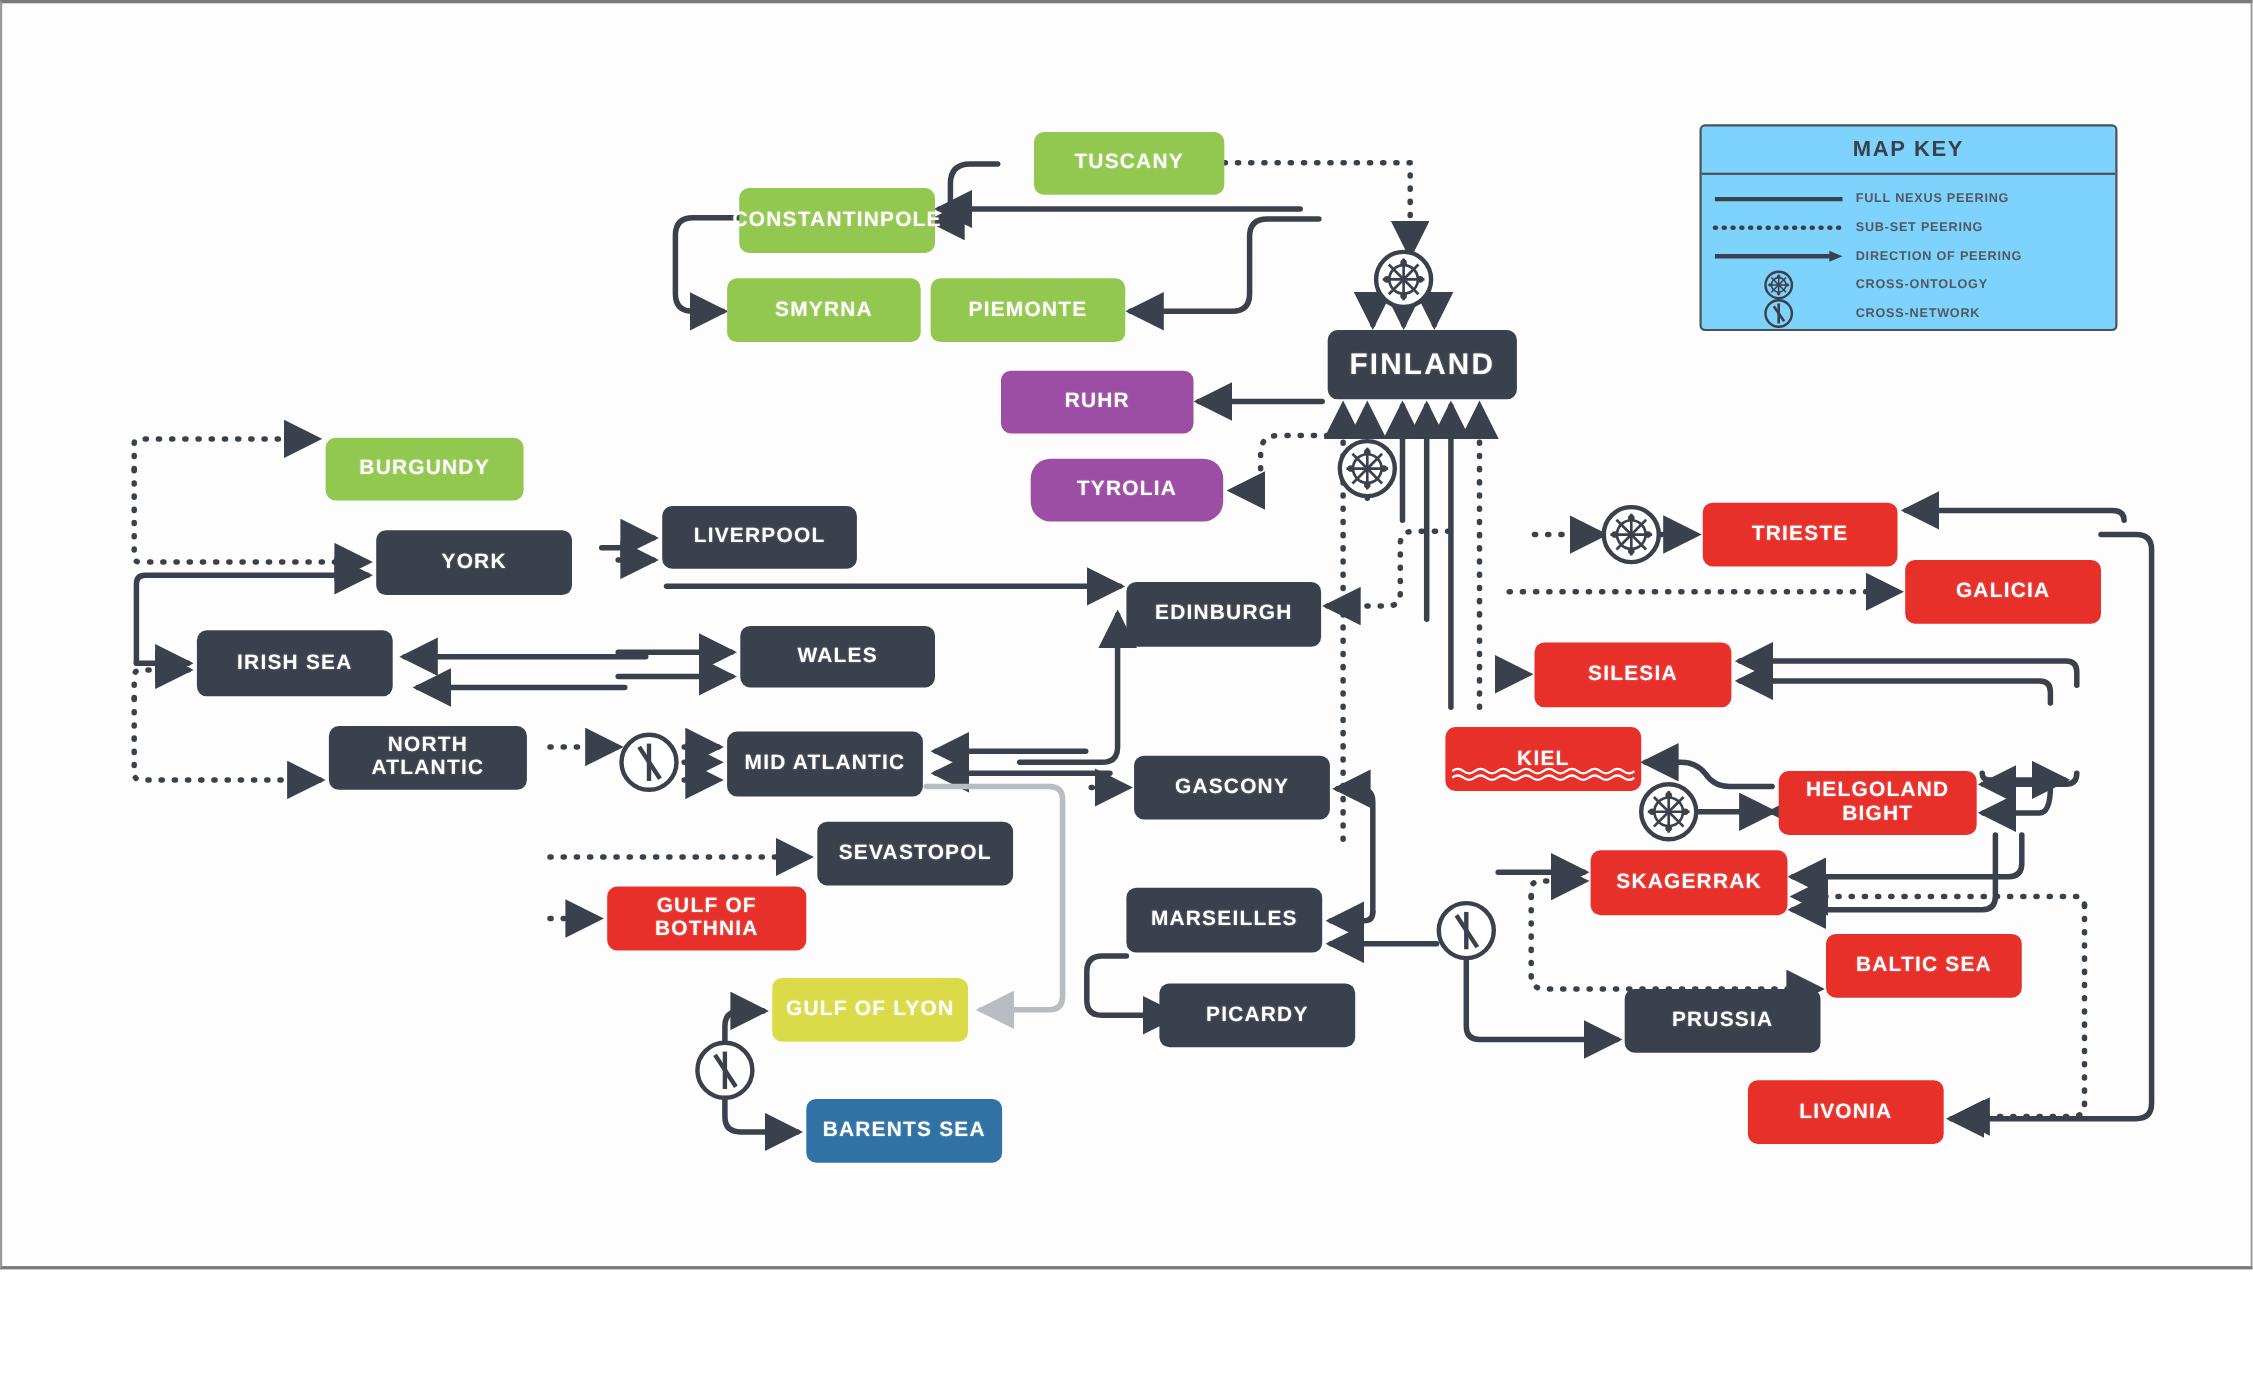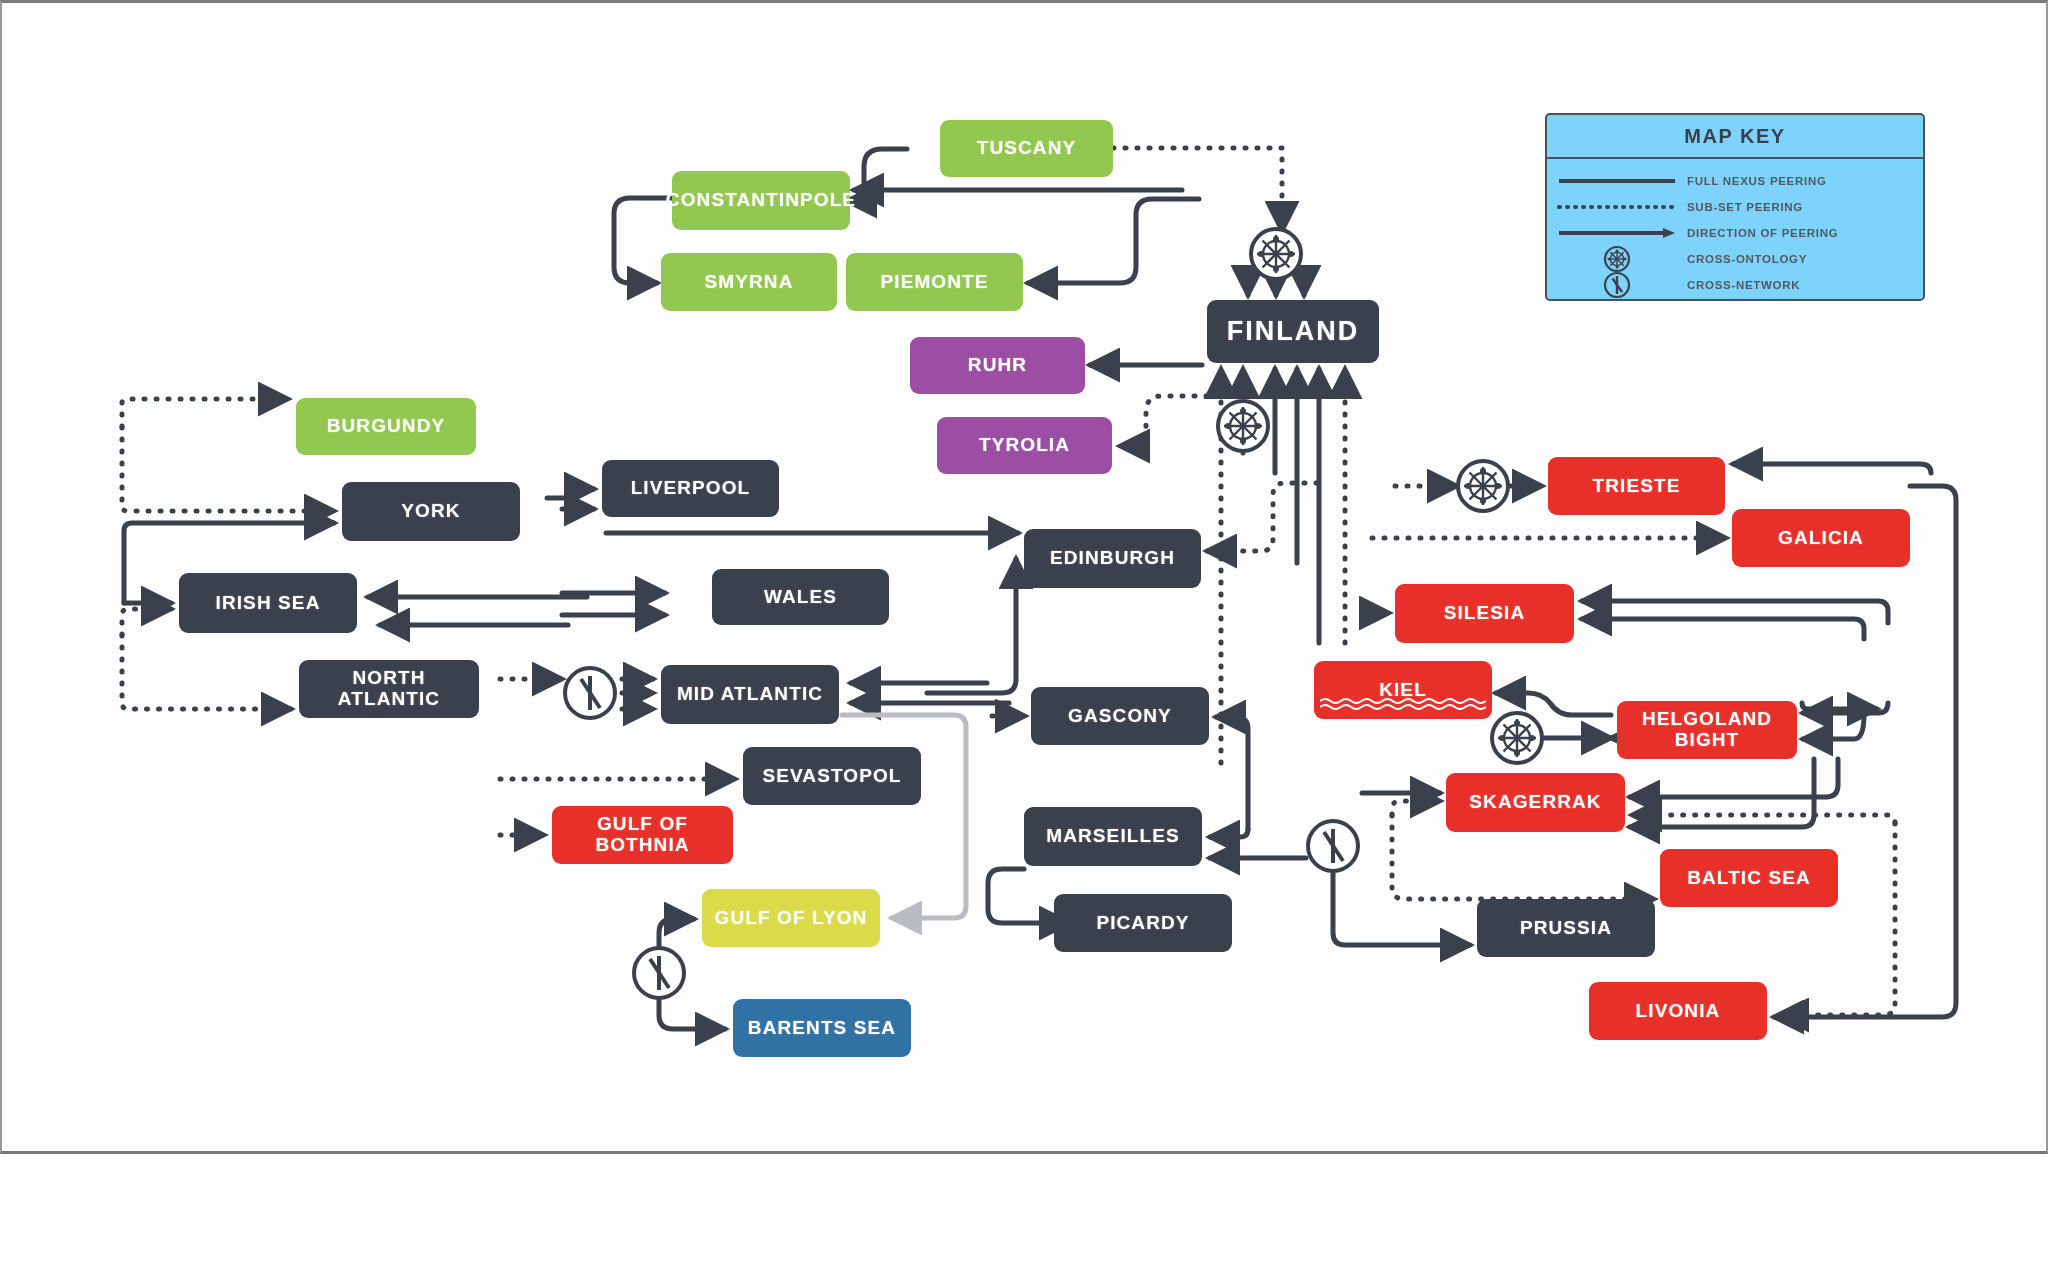--- a/index.html
+++ b/index.html
@@ -396,39 +396,39 @@
         </div>
         <div class="node green" style="left: 659px; top: 250px; width: 176px; height: 58px;">
           <span>SMYRNA</span>
         </div>
         <div class="node green" style="left: 844px; top: 250px; width: 177px; height: 58px;">
           <span>PIEMONTE</span>
         </div>
         <div class="node purple" style="left: 908px; top: 334px; width: 175px; height: 57px;">
           <span>RUHR</span>
         </div>
-        <div class="node purple" style="left: 935px; top: 414px; width: 175px; height: 57px;">
+        <div class="node purple" style="left: 935px; top: 414px; width: 175px; height: 57px; border-radius: 18px;">
           <span>TYROLIA</span>
         </div>
         <div class="node dark hub" style="left: 1205px; top: 297px; width: 172px; height: 63px;">
           <span>FINLAND</span>
         </div>
         <div class="node green" style="left: 294px; top: 395px; width: 180px; height: 57px;">
           <span>BURGUNDY</span>
         </div>
         <div class="node dark" style="left: 340px; top: 479px; width: 178px; height: 59px;">
           <span>YORK</span>
         </div>
         <div class="node dark" style="left: 600px; top: 457px; width: 177px; height: 57px;">
           <span>LIVERPOOL</span>
         </div>
         <div class="node dark" style="left: 177px; top: 570px; width: 178px; height: 60px;">
           <span>IRISH SEA</span>
         </div>
-        <div class="node dark" style="left: 671px; top: 566px; width: 177px; height: 56px; margin-left: 39px;">
+        <div class="node dark" style="left: 671px; top: 566px; width: 177px; height: 56px;">
           <span>WALES</span>
         </div>
         <div class="node dark" style="left: 1022px; top: 514px; width: 177px; height: 59px; margin-top: 12px;">
           <span>EDINBURGH</span>
         </div>
         <div class="node dark" style="left: 297px; top: 657px; width: 180px; height: 58px;">
           <span>NORTH ATLANTIC</span>
         </div>
         <div class="node dark" style="left: 659px; top: 662px; width: 178px; height: 59px;">
           <span>MID ATLANTIC</span>

